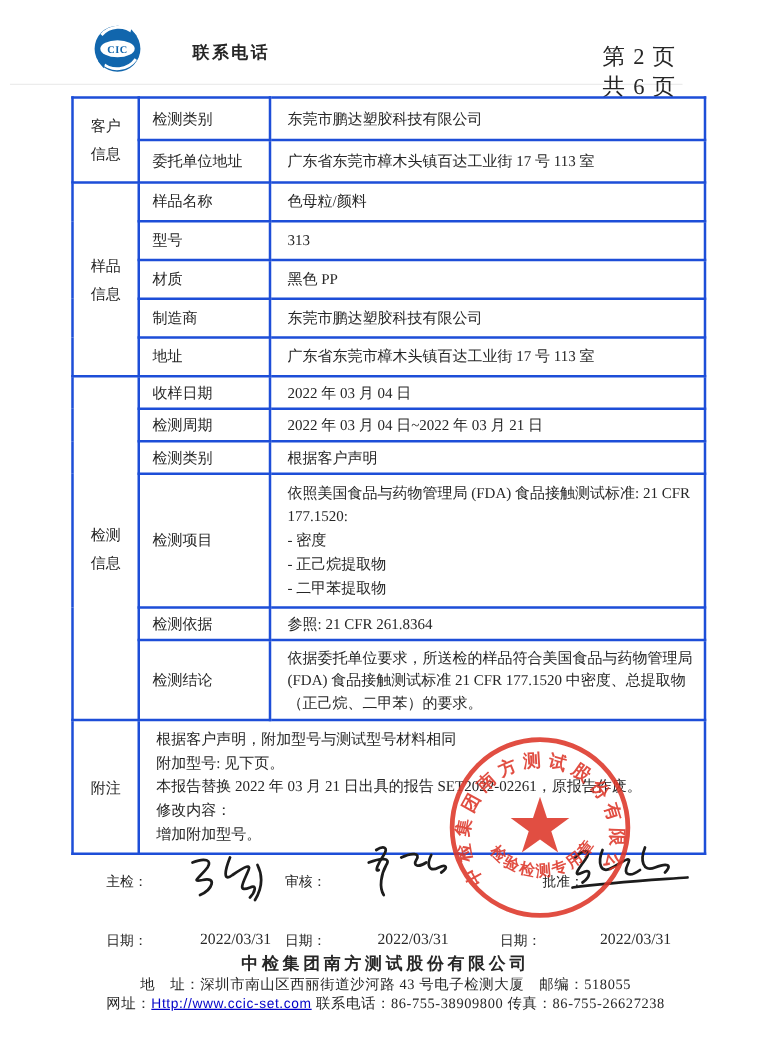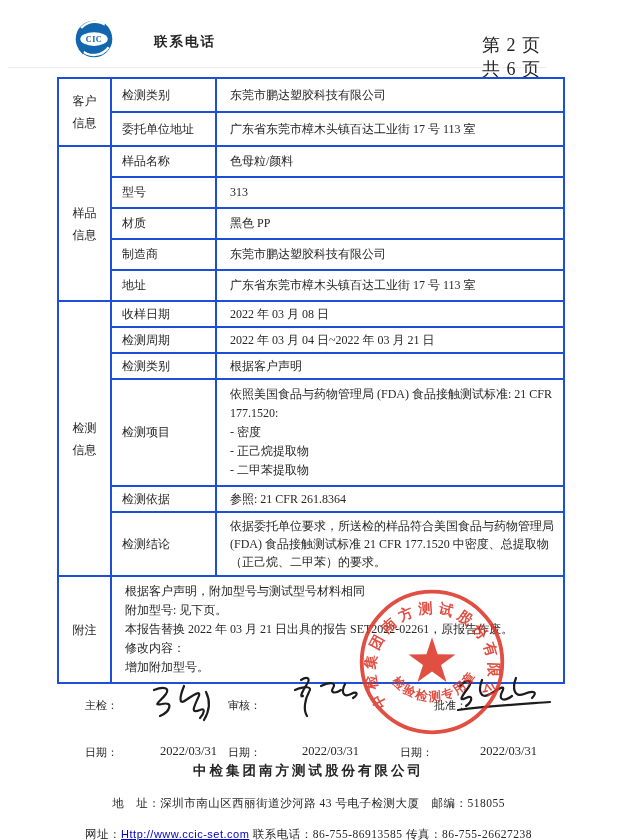--- a/index.html
+++ b/index.html
@@ -31,21 +31,21 @@
   .signrow { position:absolute; left:0; top:0; width:617px; }
   .role { position:absolute; font-size:11px; }
   .dateval { position:absolute; font-size:12.5px;text-align:center; }
   .sig { position:absolute; }
   .sig svg path { stroke:#1c1c1c; stroke-width:2.2; fill:none; stroke-linecap:round; stroke-linejoin:round; }
   
   .stamp { position:absolute; left:356px; top:586px; width:152px; height:152px; opacity:0.88; pointer-events:none; }
   
   .footer { position:absolute; left:0; top:762px; width:617px; text-align:center; }
   .ft-company { font-size:13.5px; font-weight:bold; letter-spacing:3px; }
-  .ft-line { font-size:11.5px; margin-top:16px; letter-spacing:0.5px; }
+  .ft-line { font-size:11.5px; margin-top:0; letter-spacing:0.5px; }
   .ft-link { color:#0000c8; text-decoration:underline; font-family:Liberation Sans, sans-serif; font-size:11px; }
 </style>
 </head>
 <body>
 
 <div class="page">
 
   <div class="header">
     <svg class="logo" viewBox="0 0 48 48">
       <circle cx="24" cy="24" r="20" fill="#1166ad"></circle>
@@ -99,21 +99,21 @@
       </tr>
       <tr class="h31">
         <td class="lbl">地址</td>
         <td class="val">广东省东莞市樟木头镇百达工业街 17 号 113 室</td>
       </tr>
 
       <tr class="h26">
         <td class="sec" rowspan="6">检测
 信息</td>
         <td class="lbl">收样日期</td>
-        <td class="val">2022 年 03 月 08 日</td>
+        <td class="val">2022 年 03 月 04 日</td>
       </tr>
       <tr class="h26">
         <td class="lbl">检测周期</td>
         <td class="val">2022 年 03 月 04 日~2022 年 03 月 21 日</td>
       </tr>
       <tr class="h26">
         <td class="lbl">检测类别</td>
         <td class="val">根据客户声明</td>
       </tr>
       <tr>
@@ -192,18 +192,18 @@
     <text fill="#dd3629" font-size="13" font-weight="bold" letter-spacing="2" font-family="Liberation Serif, serif">
       <textPath href="#bannerPath" startOffset="3">检验检测专用章</textPath>
     </text>
   </svg>
 
   <div class="footer">
     <div class="ft-company">中检集团南方测试股份有限公司</div>
     <div class="ft-line">地　址：深圳市南山区西丽街道沙河路 43 号电子检测大厦　邮编：518055</div>
     <div class="ft-line">
       <span>网址：</span><a class="ft-link" href="#">Http://www.ccic-set.com</a>
-      <span>联系电话：86-755-86913585</span>
+      <span>联系电话：86-755-38909800</span>
       <span>传真：86-755-26627238</span>
     </div>
   </div>
 
 </div>
 
 </body></html>

